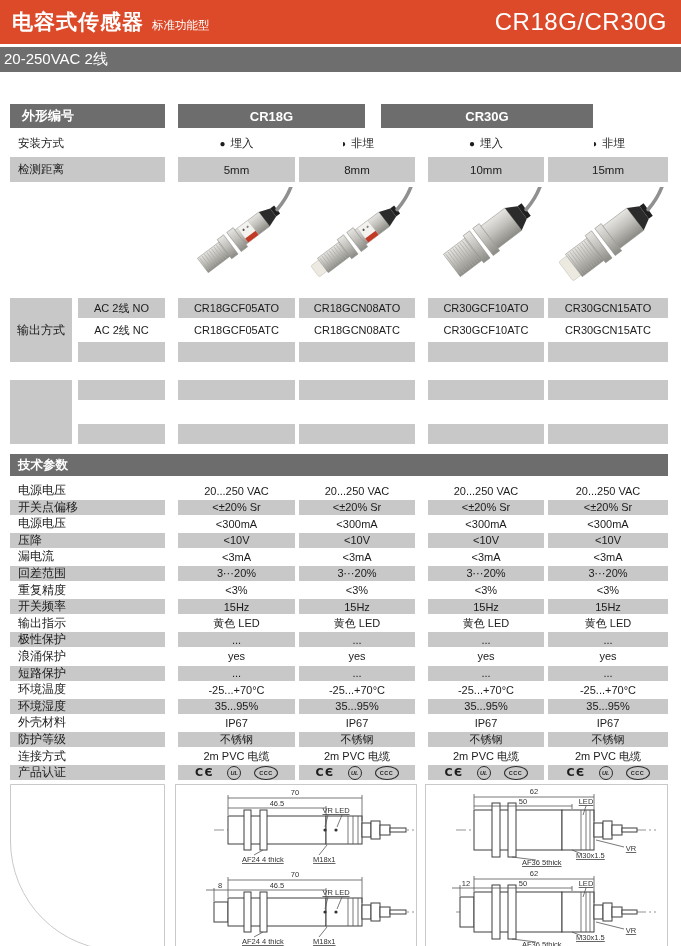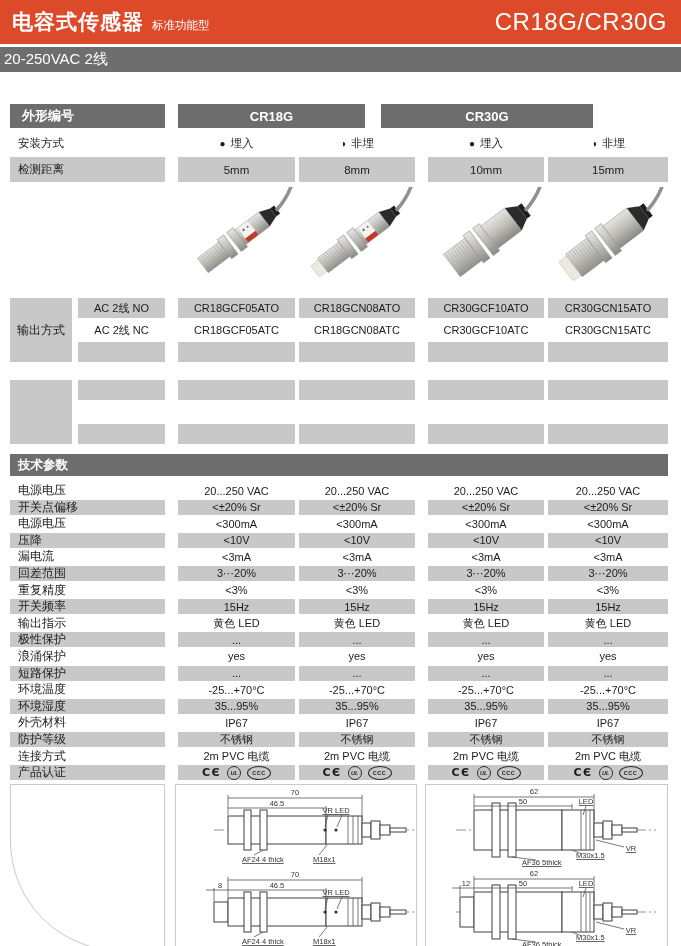--- a/index.html
+++ b/index.html
@@ -51,21 +51,21 @@
   .out-sub{width:87px;margin-left:6px;font-size:11.5px;}
   .out-row .cell{font-size:11px;}
   .gap12{height:12px;}
   
   .section-bar{height:22px;background:#6d6d6d;color:#fff;font-weight:bold;
     font-size:12.5px;display:flex;align-items:center;padding-left:8px;
     margin:10px 0 7px 0;}
   .spec-row{height:15px;margin-bottom:1.6px;}
   .spec-row .cell{font-size:11px;}
   .spec-row .c-label{font-size:12px;}
-  .certcell{gap:6px;}
+  .certcell{gap:13px;}
   .cert-ce{font-size:11px;font-weight:bold;letter-spacing:1.5px;font-family:"DejaVu Sans",sans-serif;}
   .cert-ul{width:14px;height:14px;border:1.2px solid #2d2d2d;border-radius:50%;
     font-size:5.5px;font-weight:bold;font-style:italic;display:flex;
     align-items:center;justify-content:center;box-sizing:border-box;}
   .cert-ccc{width:24px;height:14px;border:1.2px solid #2d2d2d;border-radius:50%;
     font-size:5.5px;font-weight:bold;display:flex;align-items:center;
     justify-content:center;letter-spacing:0.5px;box-sizing:border-box;}
   
   .drawings{display:flex;margin-top:4px;}
   .dbox{border:1px solid #c9c9c9;height:167px;box-sizing:border-box;background:#fff;}

